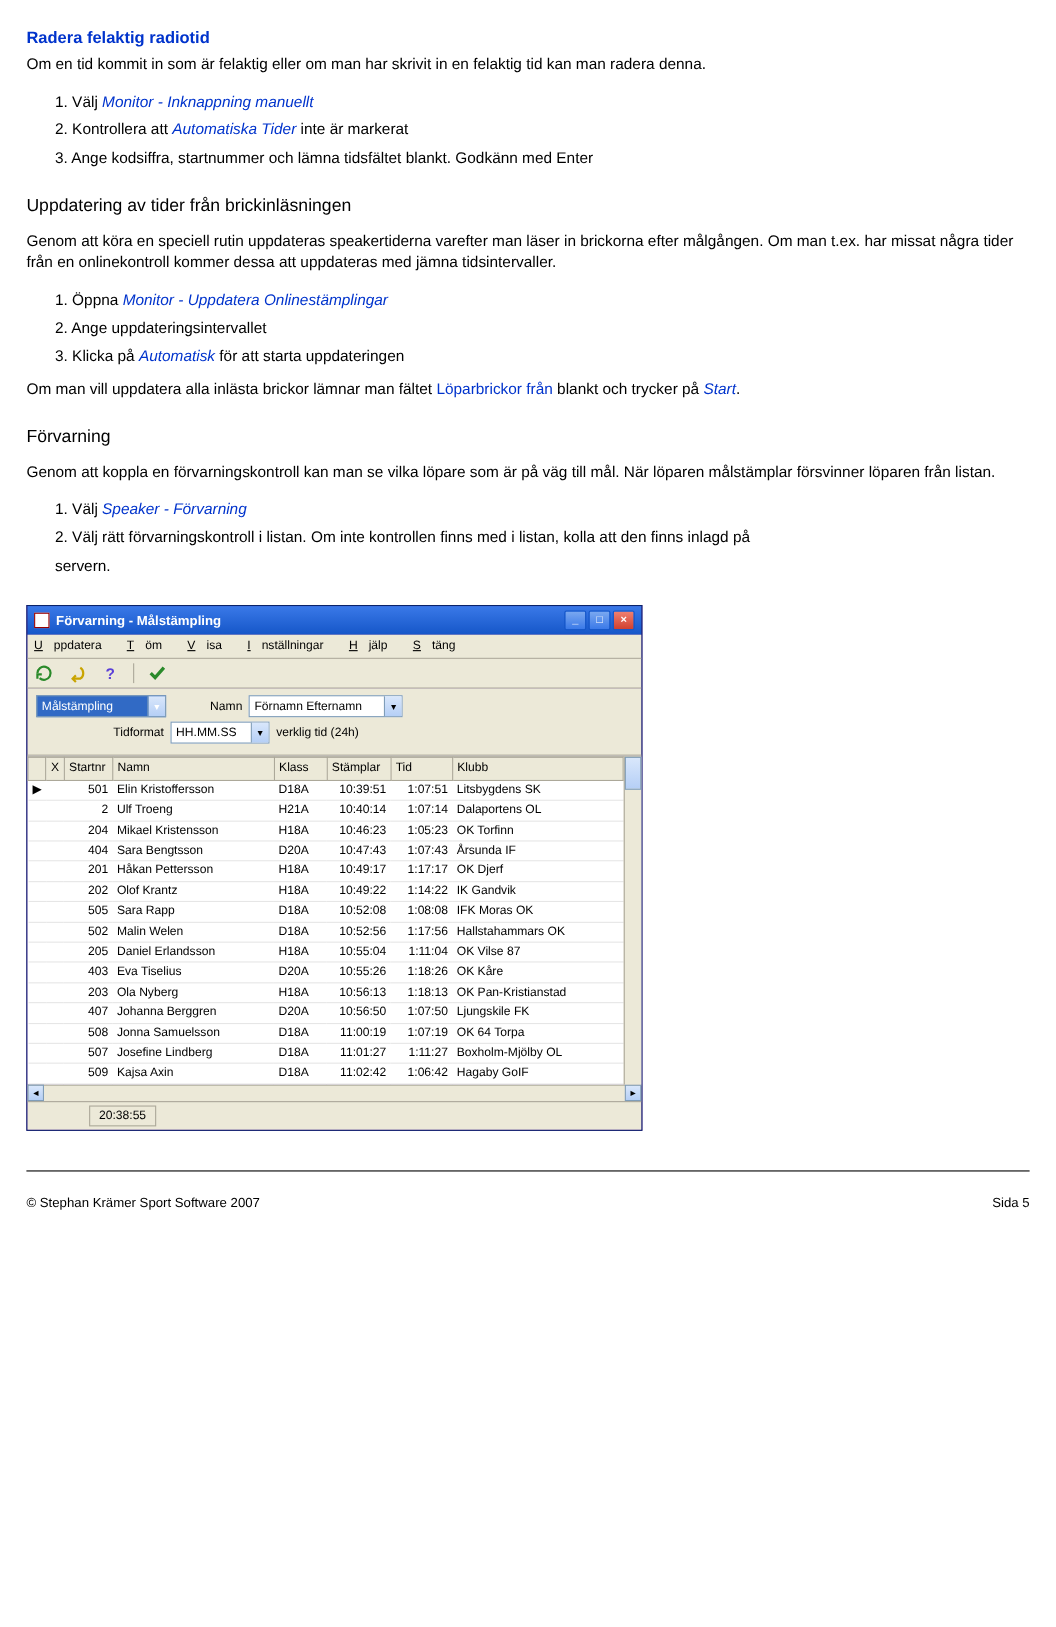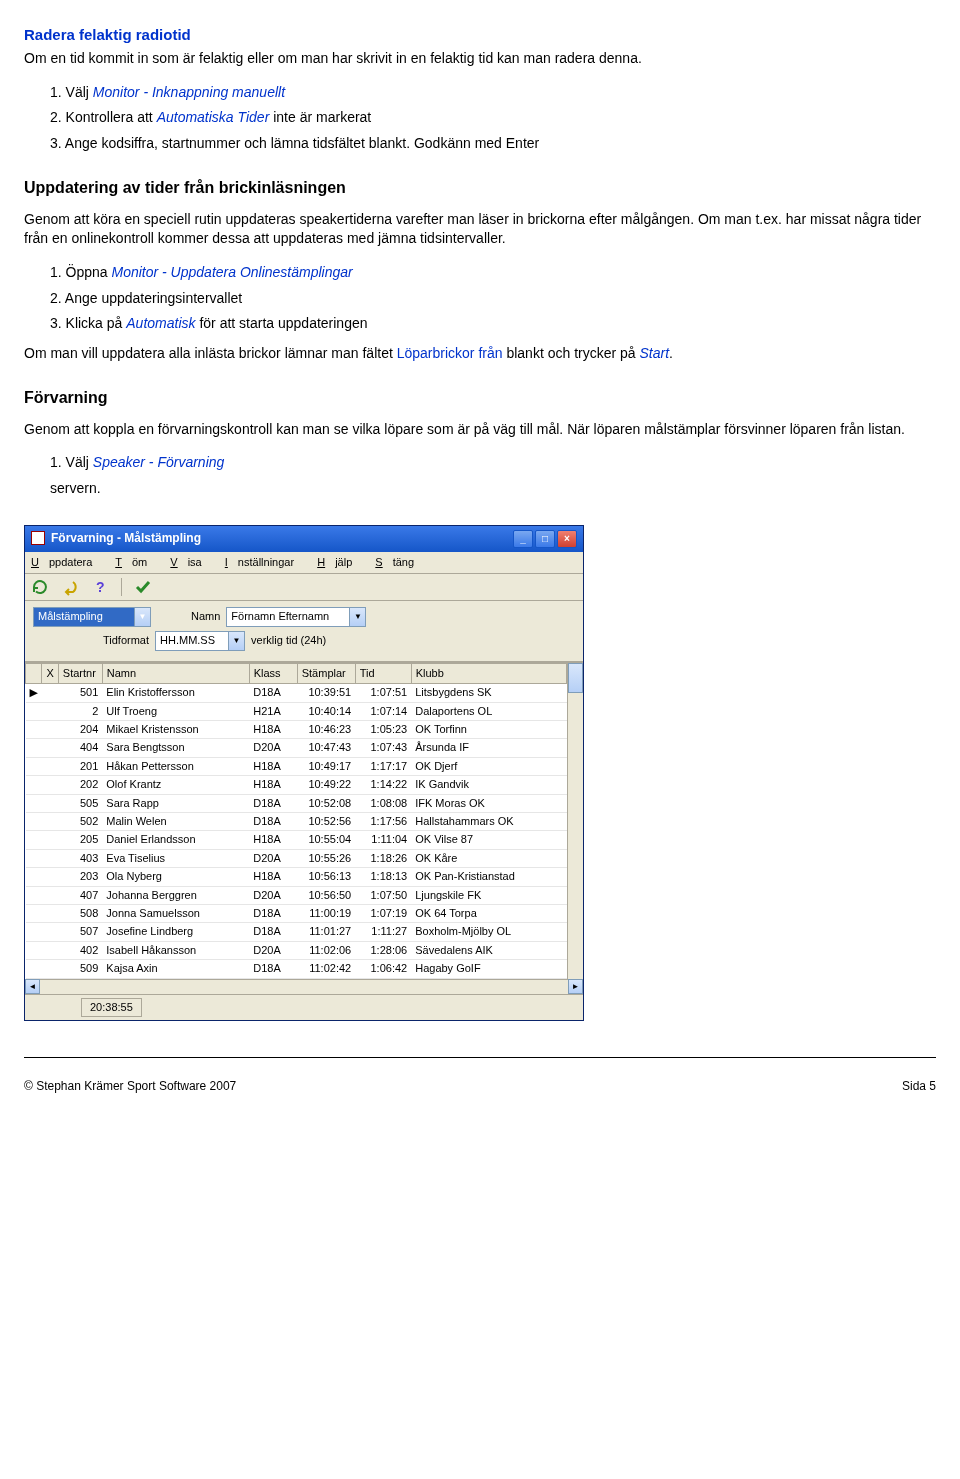--- a/index.html
+++ b/index.html
@@ -1,20 +1,20 @@
 <!DOCTYPE html>
 <html><head>
 <meta charset="utf-8">
 <style>
 *{box-sizing:border-box;margin:0;padding:0}
 body{font-family:Arial,Helvetica,sans-serif;font-size:14px;line-height:1.4;background:#fff;color:#000;padding:20px 24px;width:960px}
 .blue-bold{color:#0033cc;font-weight:bold;font-size:15px}
 .italic-link{color:#0033cc;font-style:italic}
 p{margin:4px 0}
-h2.section{font-weight:bold;font-size:16px;margin:24px 0 10px 0}
+h2.section{font-weight:normal;font-size:16px;margin:24px 0 10px 0}
 .ol{margin:14px 0 8px 26px}
 .ol>div{margin-bottom:6px}
 .spc{margin-top:10px}
 .window{margin-top:26px;border:1px solid #0a246a;width:560px;font-family:Tahoma,Arial,sans-serif;font-size:11px;background:#4c1d95}
 .titlebar{background:linear-gradient(#3a79e8,#1556c8);color:#fff;padding:4px 6px;display:flex;align-items:center;justify-content:space-between;font-weight:bold;font-size:12px}
 .titlebar .icon{width:14px;height:14px;background:#fff;border:1px solid #900;display:inline-block;margin-right:6px}
 .titlebar .wbtns{display:flex;gap:2px}
 .wbtn{width:20px;height:18px;background:linear-gradient(#7aa8f0,#3a79e8);border:1px solid #1556c8;border-radius:2px;display:flex;align-items:center;justify-content:center;color:#fff;font-size:10px}
 .wbtn.cls{background:linear-gradient(#f08070,#d04030)}
 .menubar{background:#ece9d8;padding:3px 6px;border-bottom:1px solid #aca899}
@@ -59,20 +59,21 @@
   <div><span>1. Öppna </span><span class="italic-link">Monitor - Uppdatera Onlinestämplingar</span></div>
   <div>2. Ange uppdateringsintervallet</div>
   <div><span>3. Klicka på </span><span class="italic-link">Automatisk</span><span> för att starta uppdateringen</span></div>
 </div>
 <p class="spc"><span>Om man vill uppdatera alla inlästa brickor lämnar man fältet </span><span style="color:#0033cc">Löparbrickor från</span><span> blankt och trycker på </span><span class="italic-link">Start</span><span>.</span></p>
 
 <h2 class="section">Förvarning</h2>
 <p>Genom att koppla en förvarningskontroll kan man se vilka löpare som är på väg till mål. När löparen målstämplar försvinner löparen från listan.</p>
 <div class="ol">
   <div><span>1. Välj </span><span class="italic-link">Speaker - Förvarning</span></div>
+  <div>2. Välj rätt förvarningskontroll i listan. Om inte kontrollen finns med i listan, kolla att den finns inlagd på</div>
   <div>servern.</div>
 </div>
 
 <div class="window">
   <div class="titlebar">
     <div style="display:flex;align-items:center">
         <span class="icon"></span>
         <span>Förvarning - Målstämpling</span>
       </div>
     <div class="wbtns">
@@ -278,30 +279,20 @@
             <td class="num">507</td>
             <td>Josefine Lindberg</td>
             <td>D18A</td>
             <td class="num">11:01:27</td>
             <td class="num">1:11:27</td>
             <td>Boxholm-Mjölby OL</td>
           </tr>
           <tr>
             <td class="rowmark"></td>
             <td></td>
-            <td class="num">402</td>
-            <td>Isabell Håkansson</td>
-            <td>D20A</td>
-            <td class="num">11:02:06</td>
-            <td class="num">1:28:06</td>
-            <td>Sävedalens AIK</td>
-          </tr>
-          <tr>
-            <td class="rowmark"></td>
-            <td></td>
             <td class="num">509</td>
             <td>Kajsa Axin</td>
             <td>D18A</td>
             <td class="num">11:02:42</td>
             <td class="num">1:06:42</td>
             <td>Hagaby GoIF</td>
           </tr>
         </tbody>
     </table>
     <div class="scrollcol">

